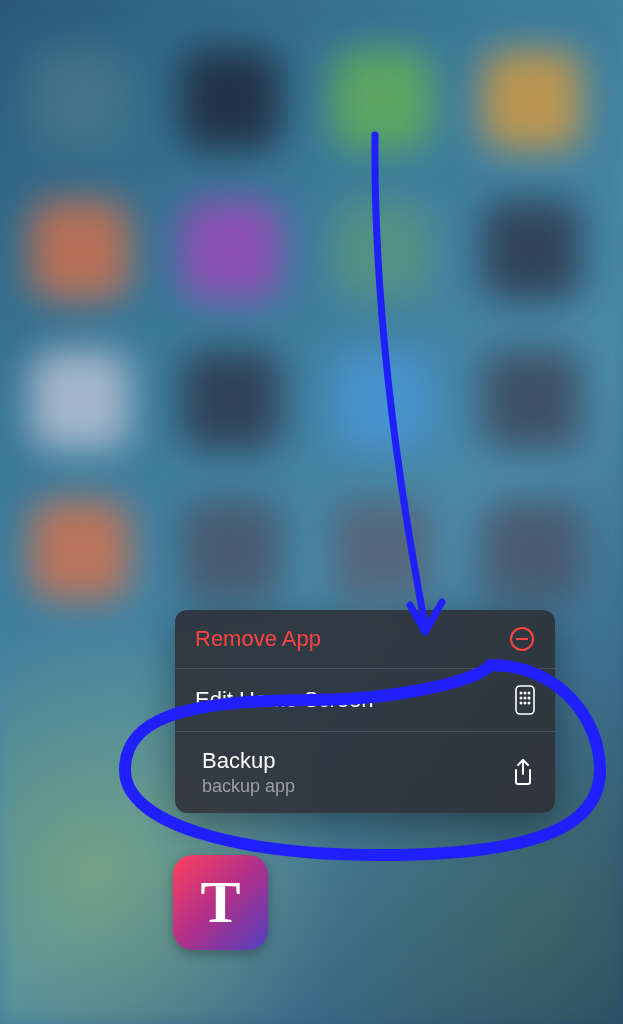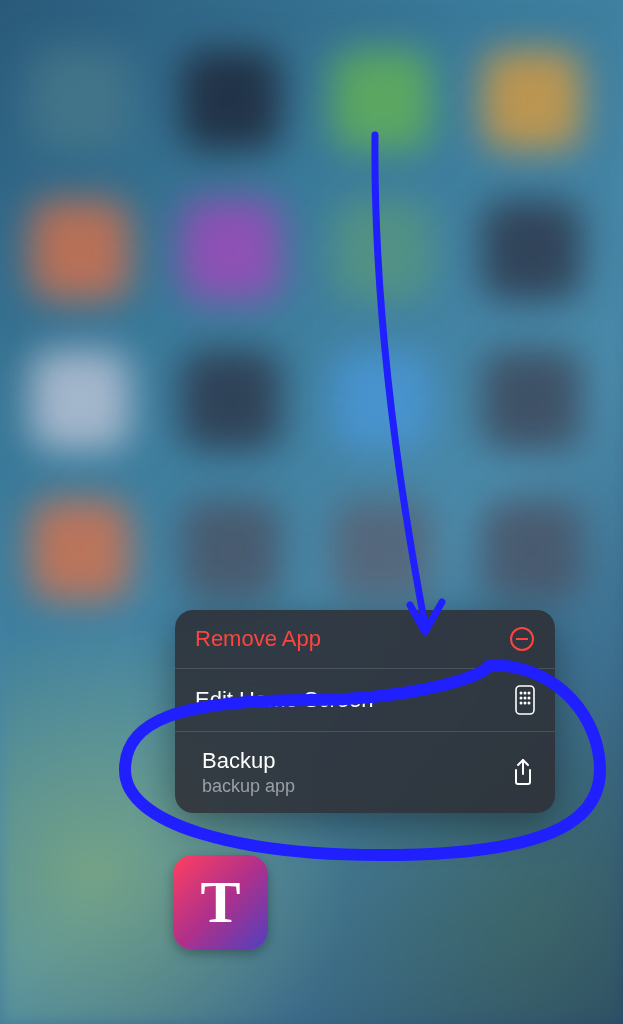--- a/index.html
+++ b/index.html
@@ -65,21 +65,21 @@
     .bi-15 { background: #5a5a6a; }
     .bi-16 { background: #4a4a5a; }
     
     .context-menu {
       position: absolute;
       left: 175px;
       top: 610px;
       width: 380px;
       background: rgba(45, 45, 50, 0.85);
       backdrop-filter: blur(30px);
-      border-radius: 18px;
+      border-radius: 12px;
       overflow: hidden;
       box-shadow: 0 10px 40px rgba(0,0,0,0.4);
     }
     
     .menu-item {
       display: flex;
       align-items: center;
       justify-content: space-between;
       padding: 16px 20px;
       border-bottom: 1px solid rgba(120, 120, 130, 0.4);

